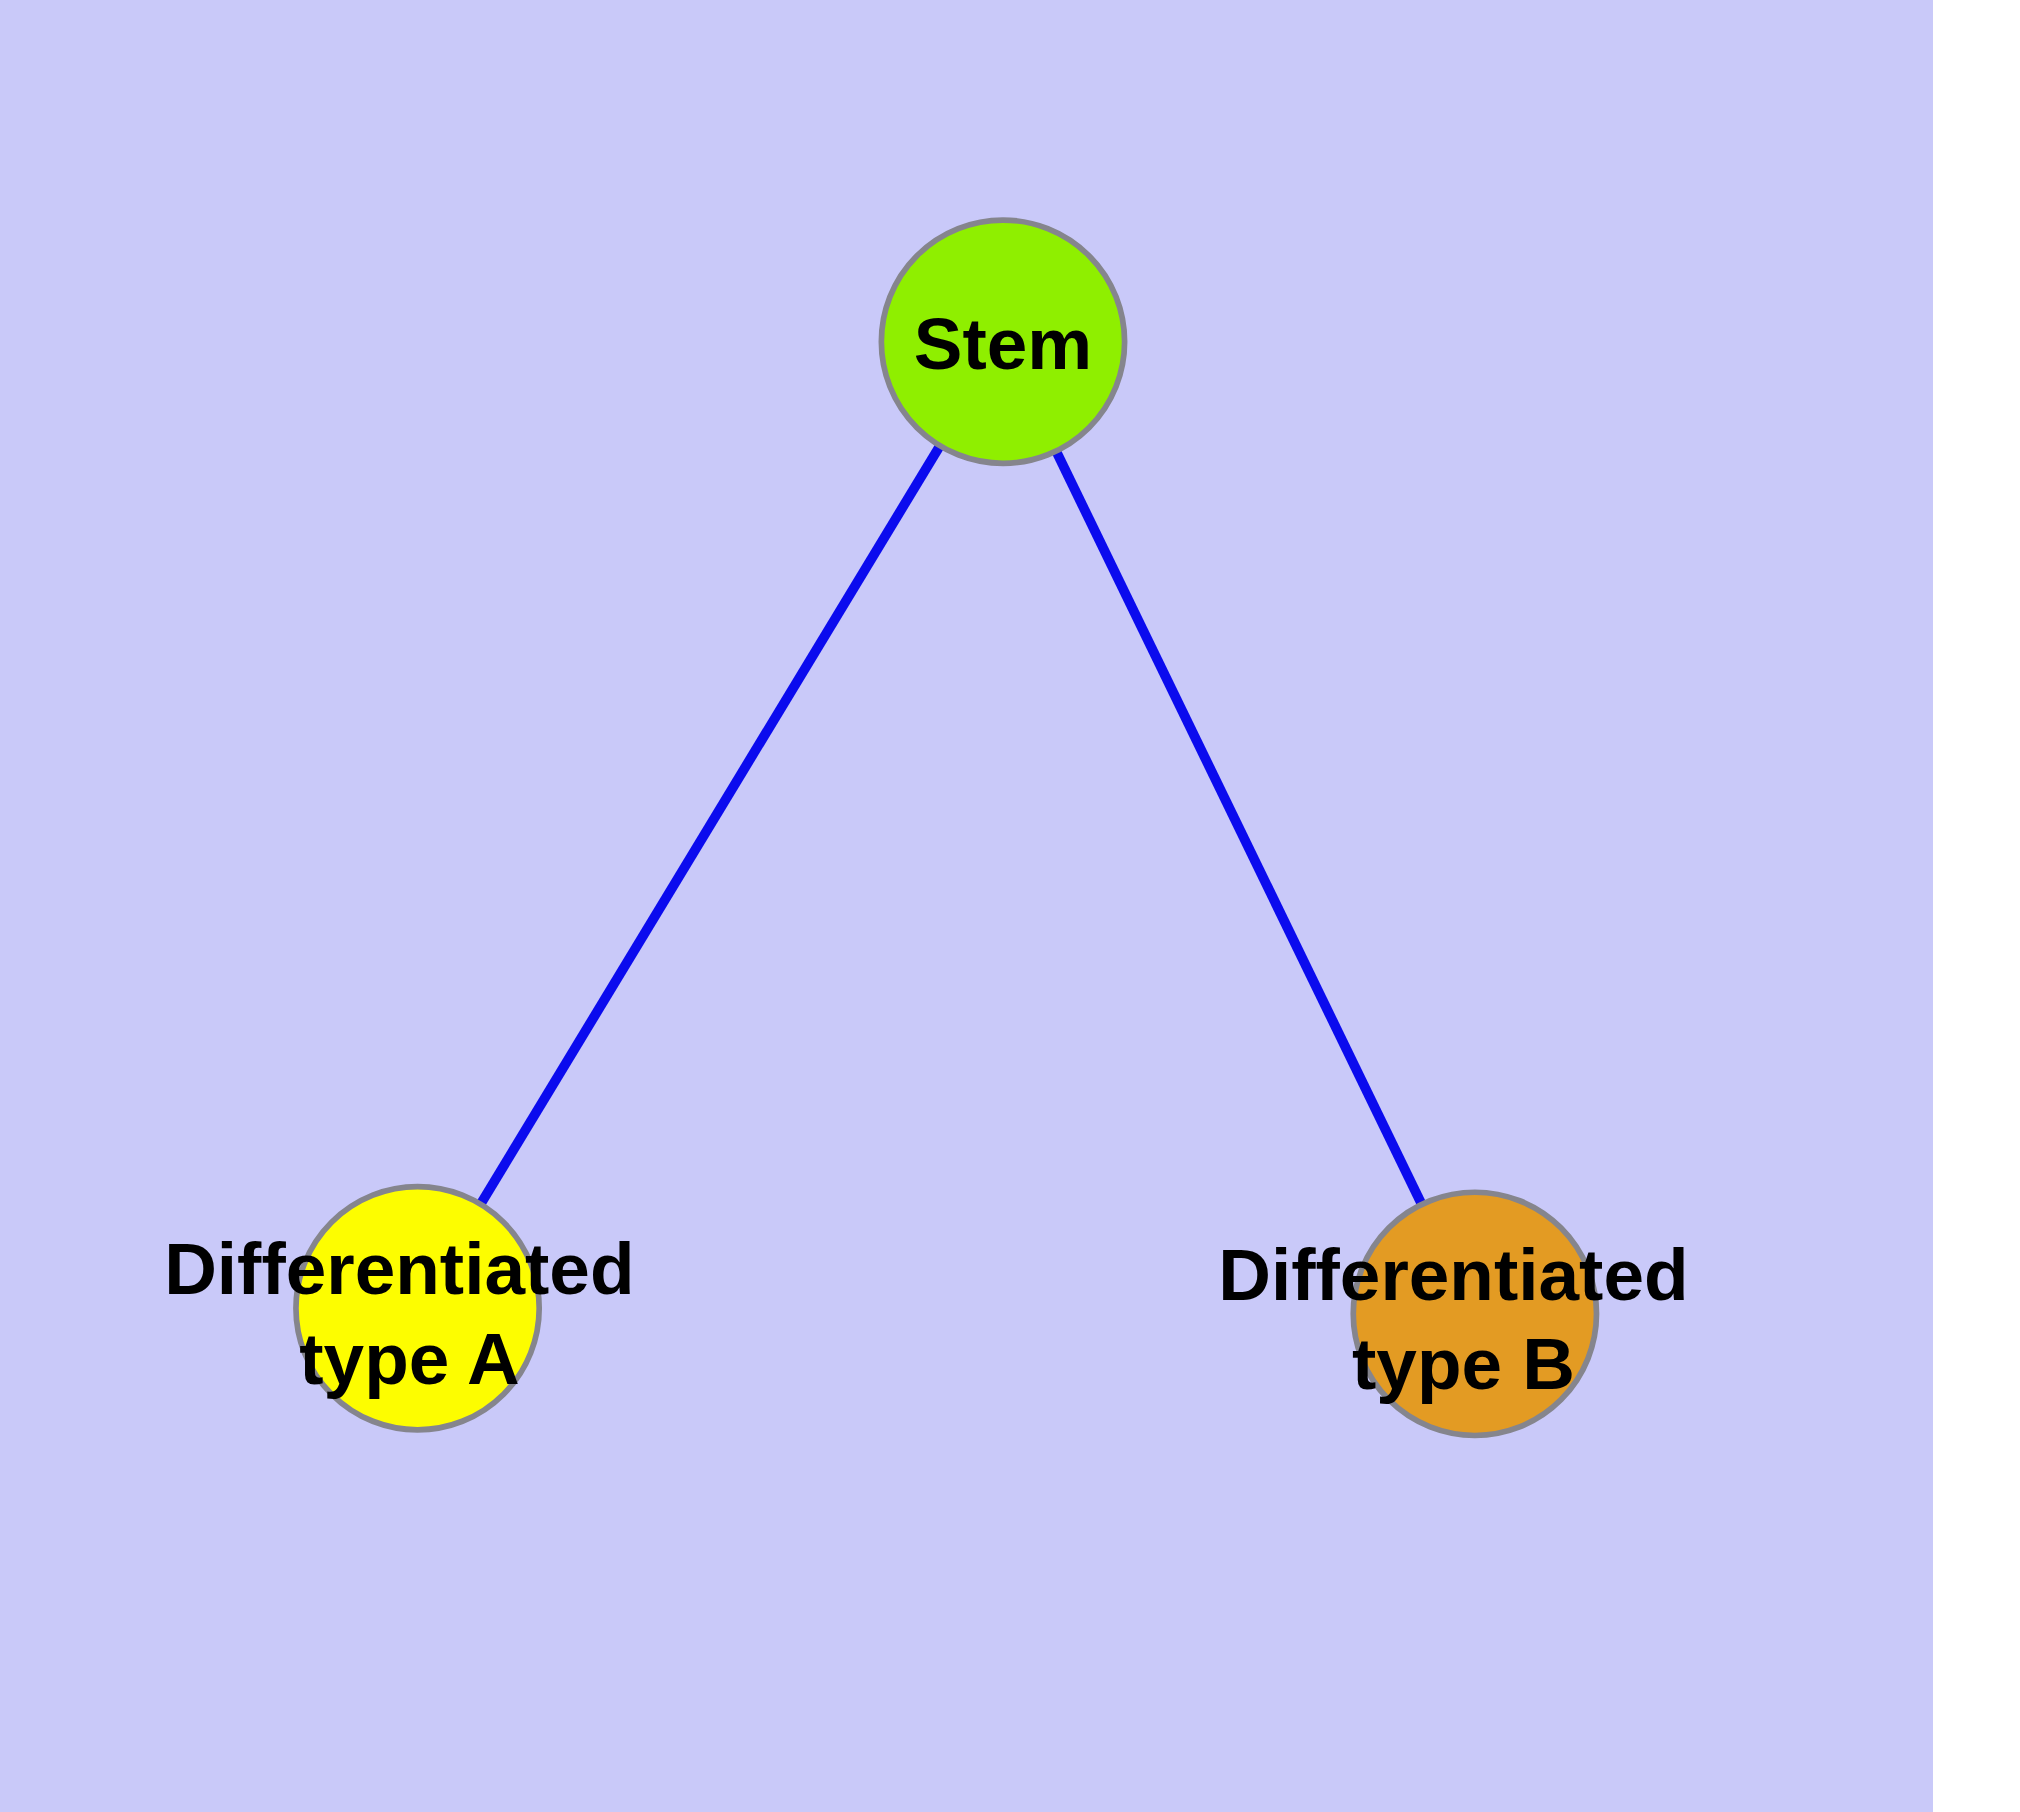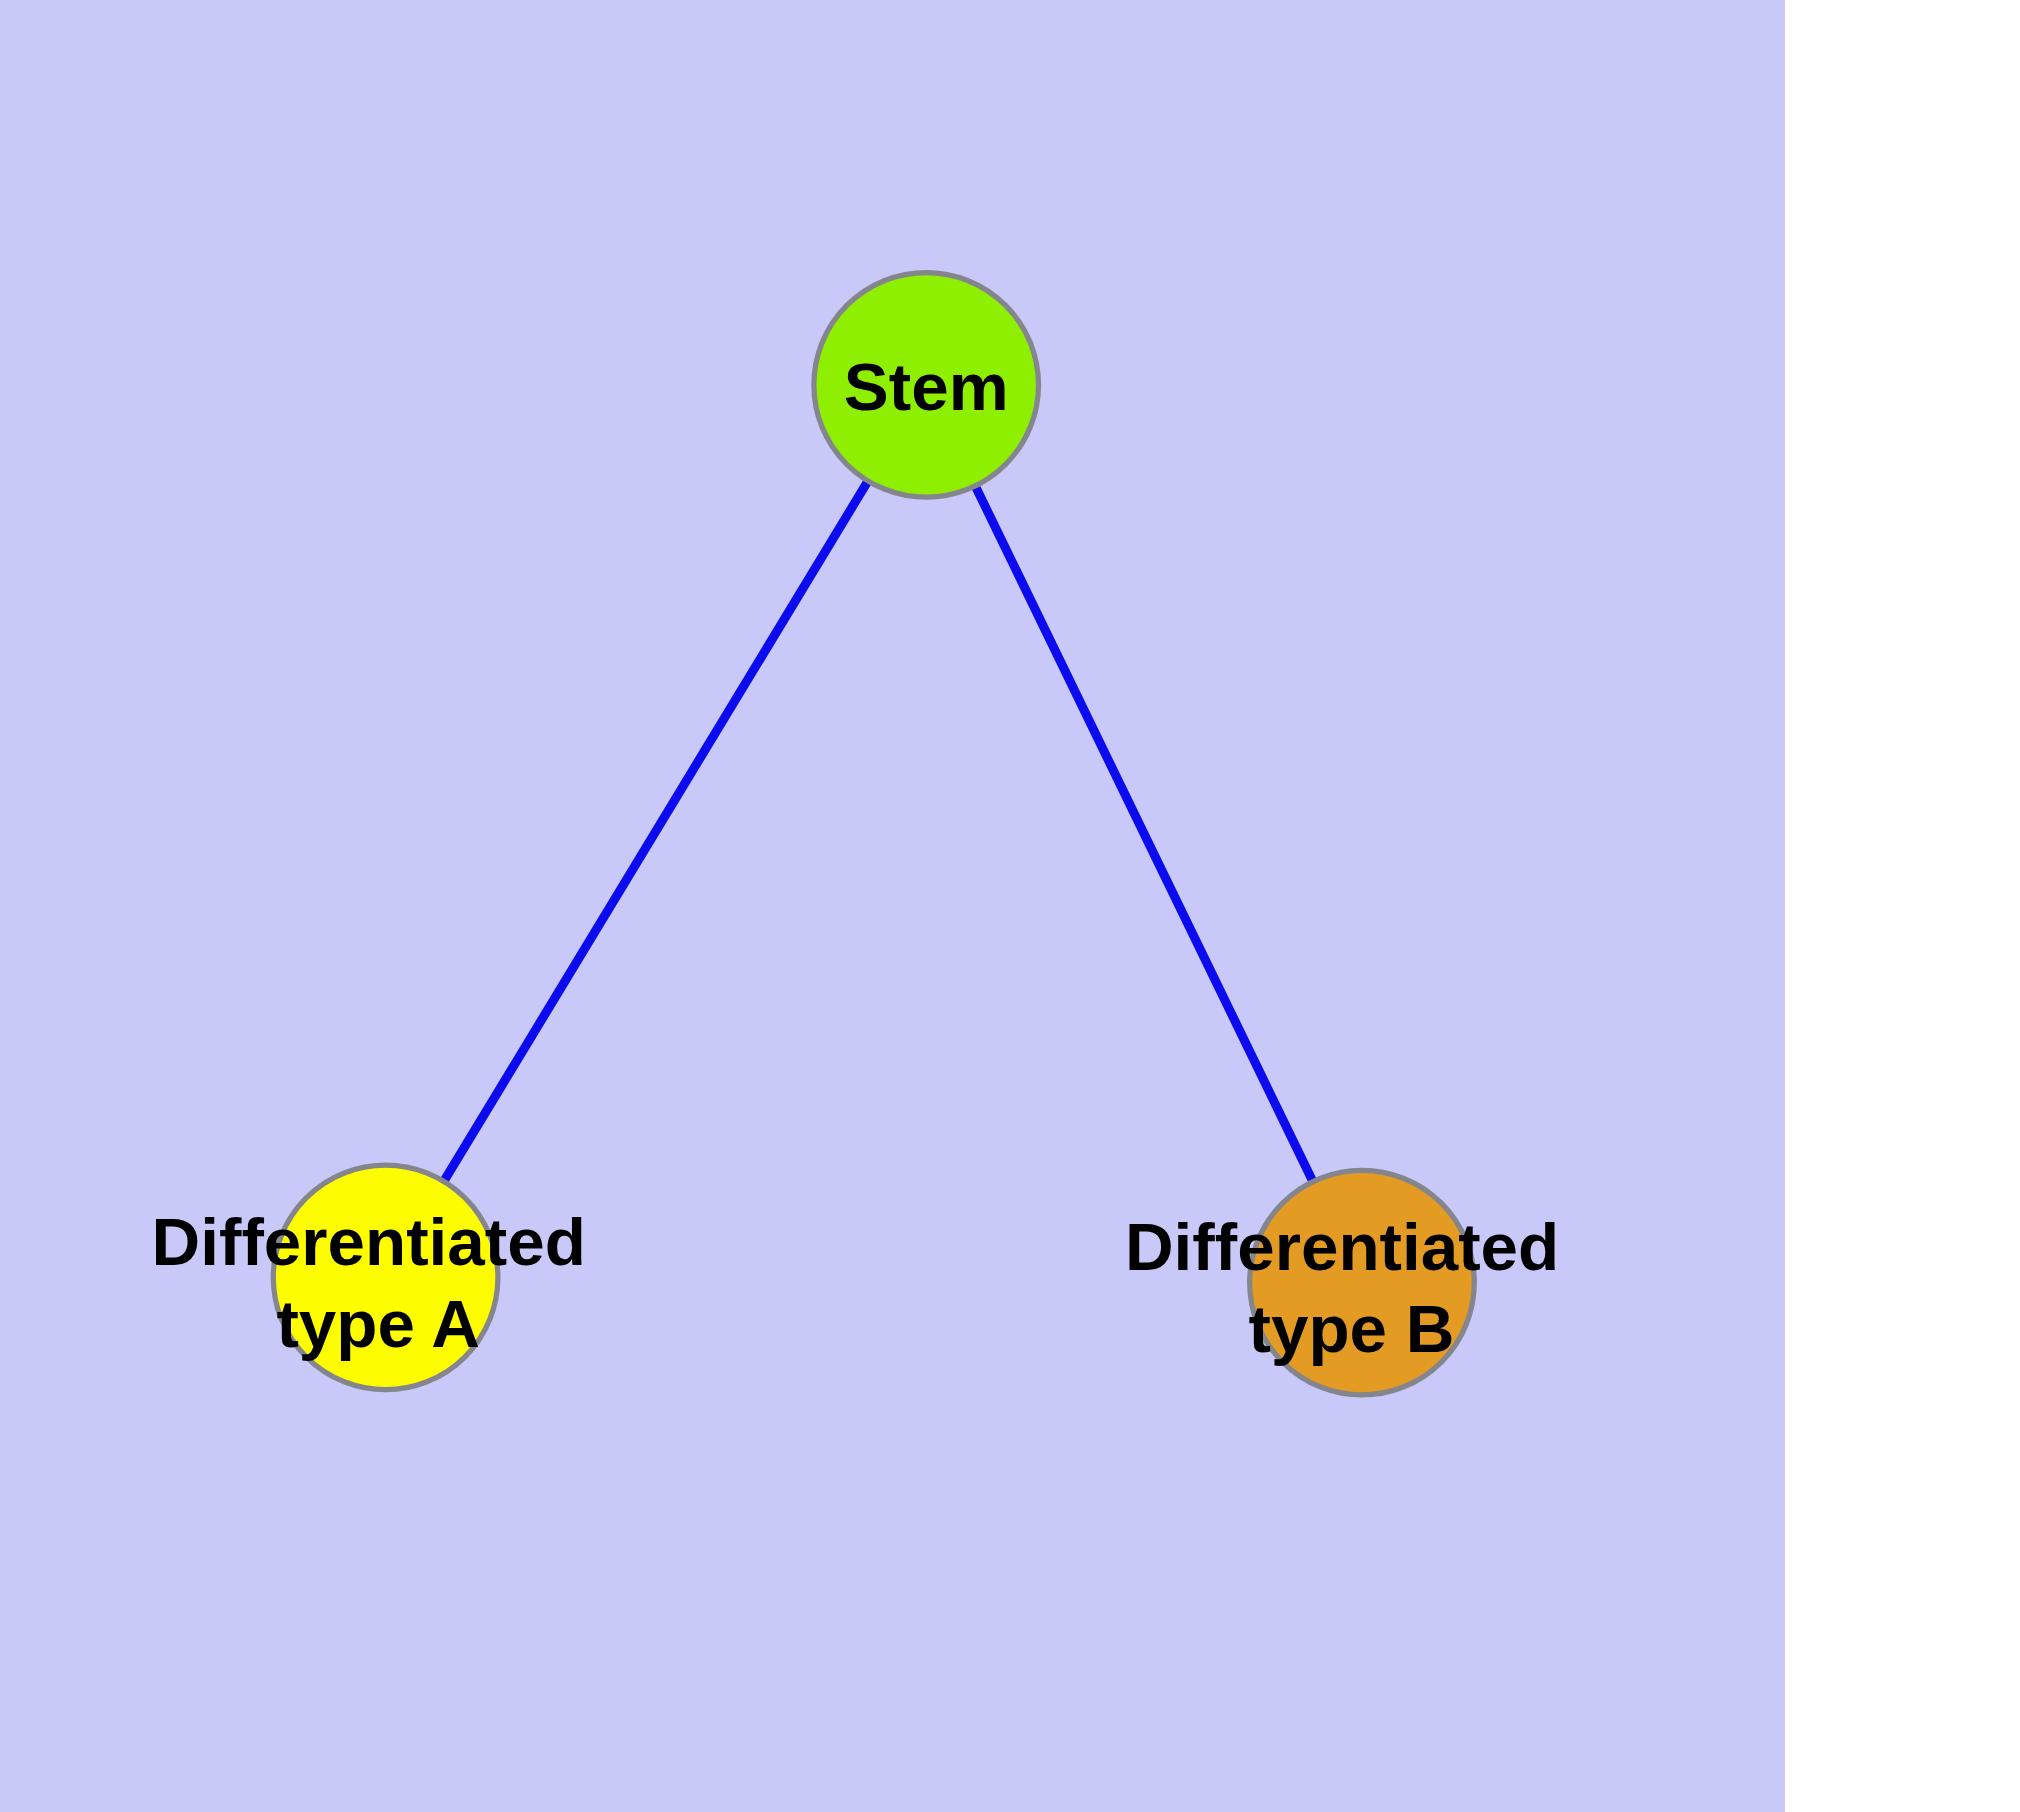--- a/index.html
+++ b/index.html
@@ -3,21 +3,21 @@
 <meta charset="utf-8">
 <style>
   :root{
     --bg:#c9c9f9;
     --edge:#0b0bee;
     --border:#85858d;
     --label:#000000;
   }
   html,body{margin:0;padding:0;background:#ffffff;}
   .stage{
-    width:1785px;height:1812px;
+    width:1933px;height:1812px;
     position:relative;
     background:var(--bg);
     overflow:hidden;
   }
   svg.graph{display:block;width:100%;height:100%;}
   .edge{
     stroke:var(--edge);
     stroke-width:12;
     fill:none;
   }

